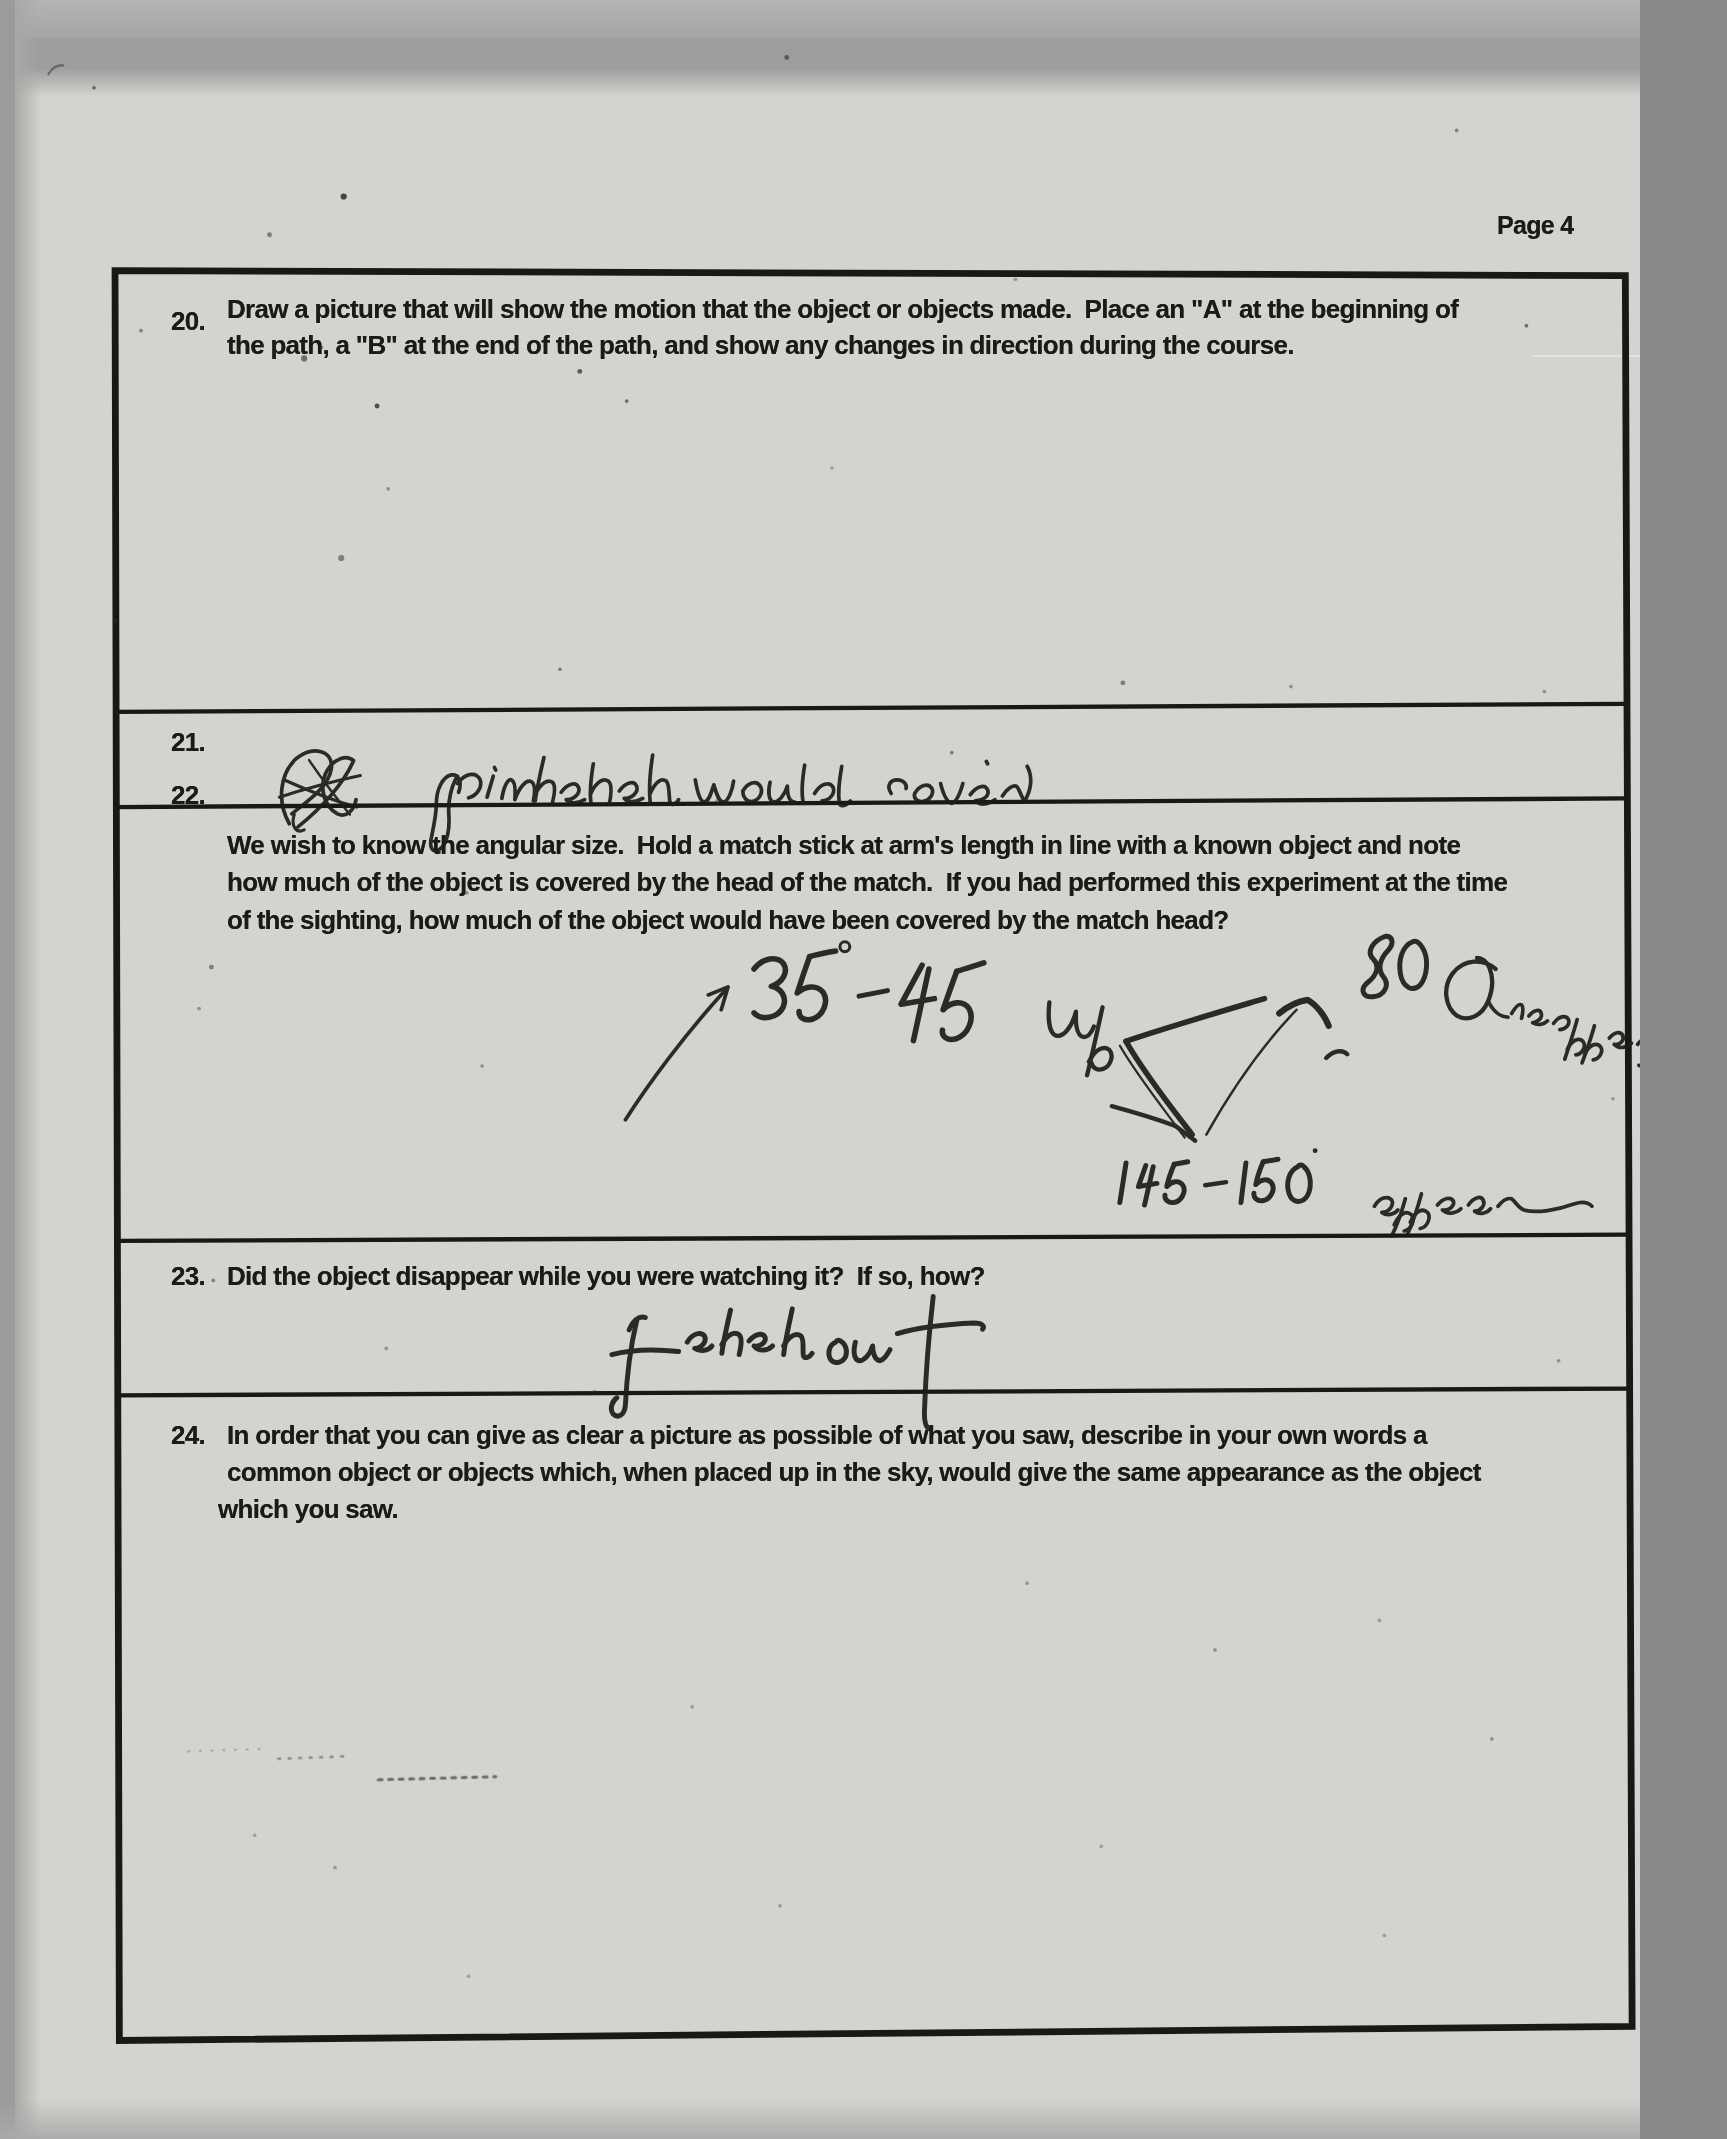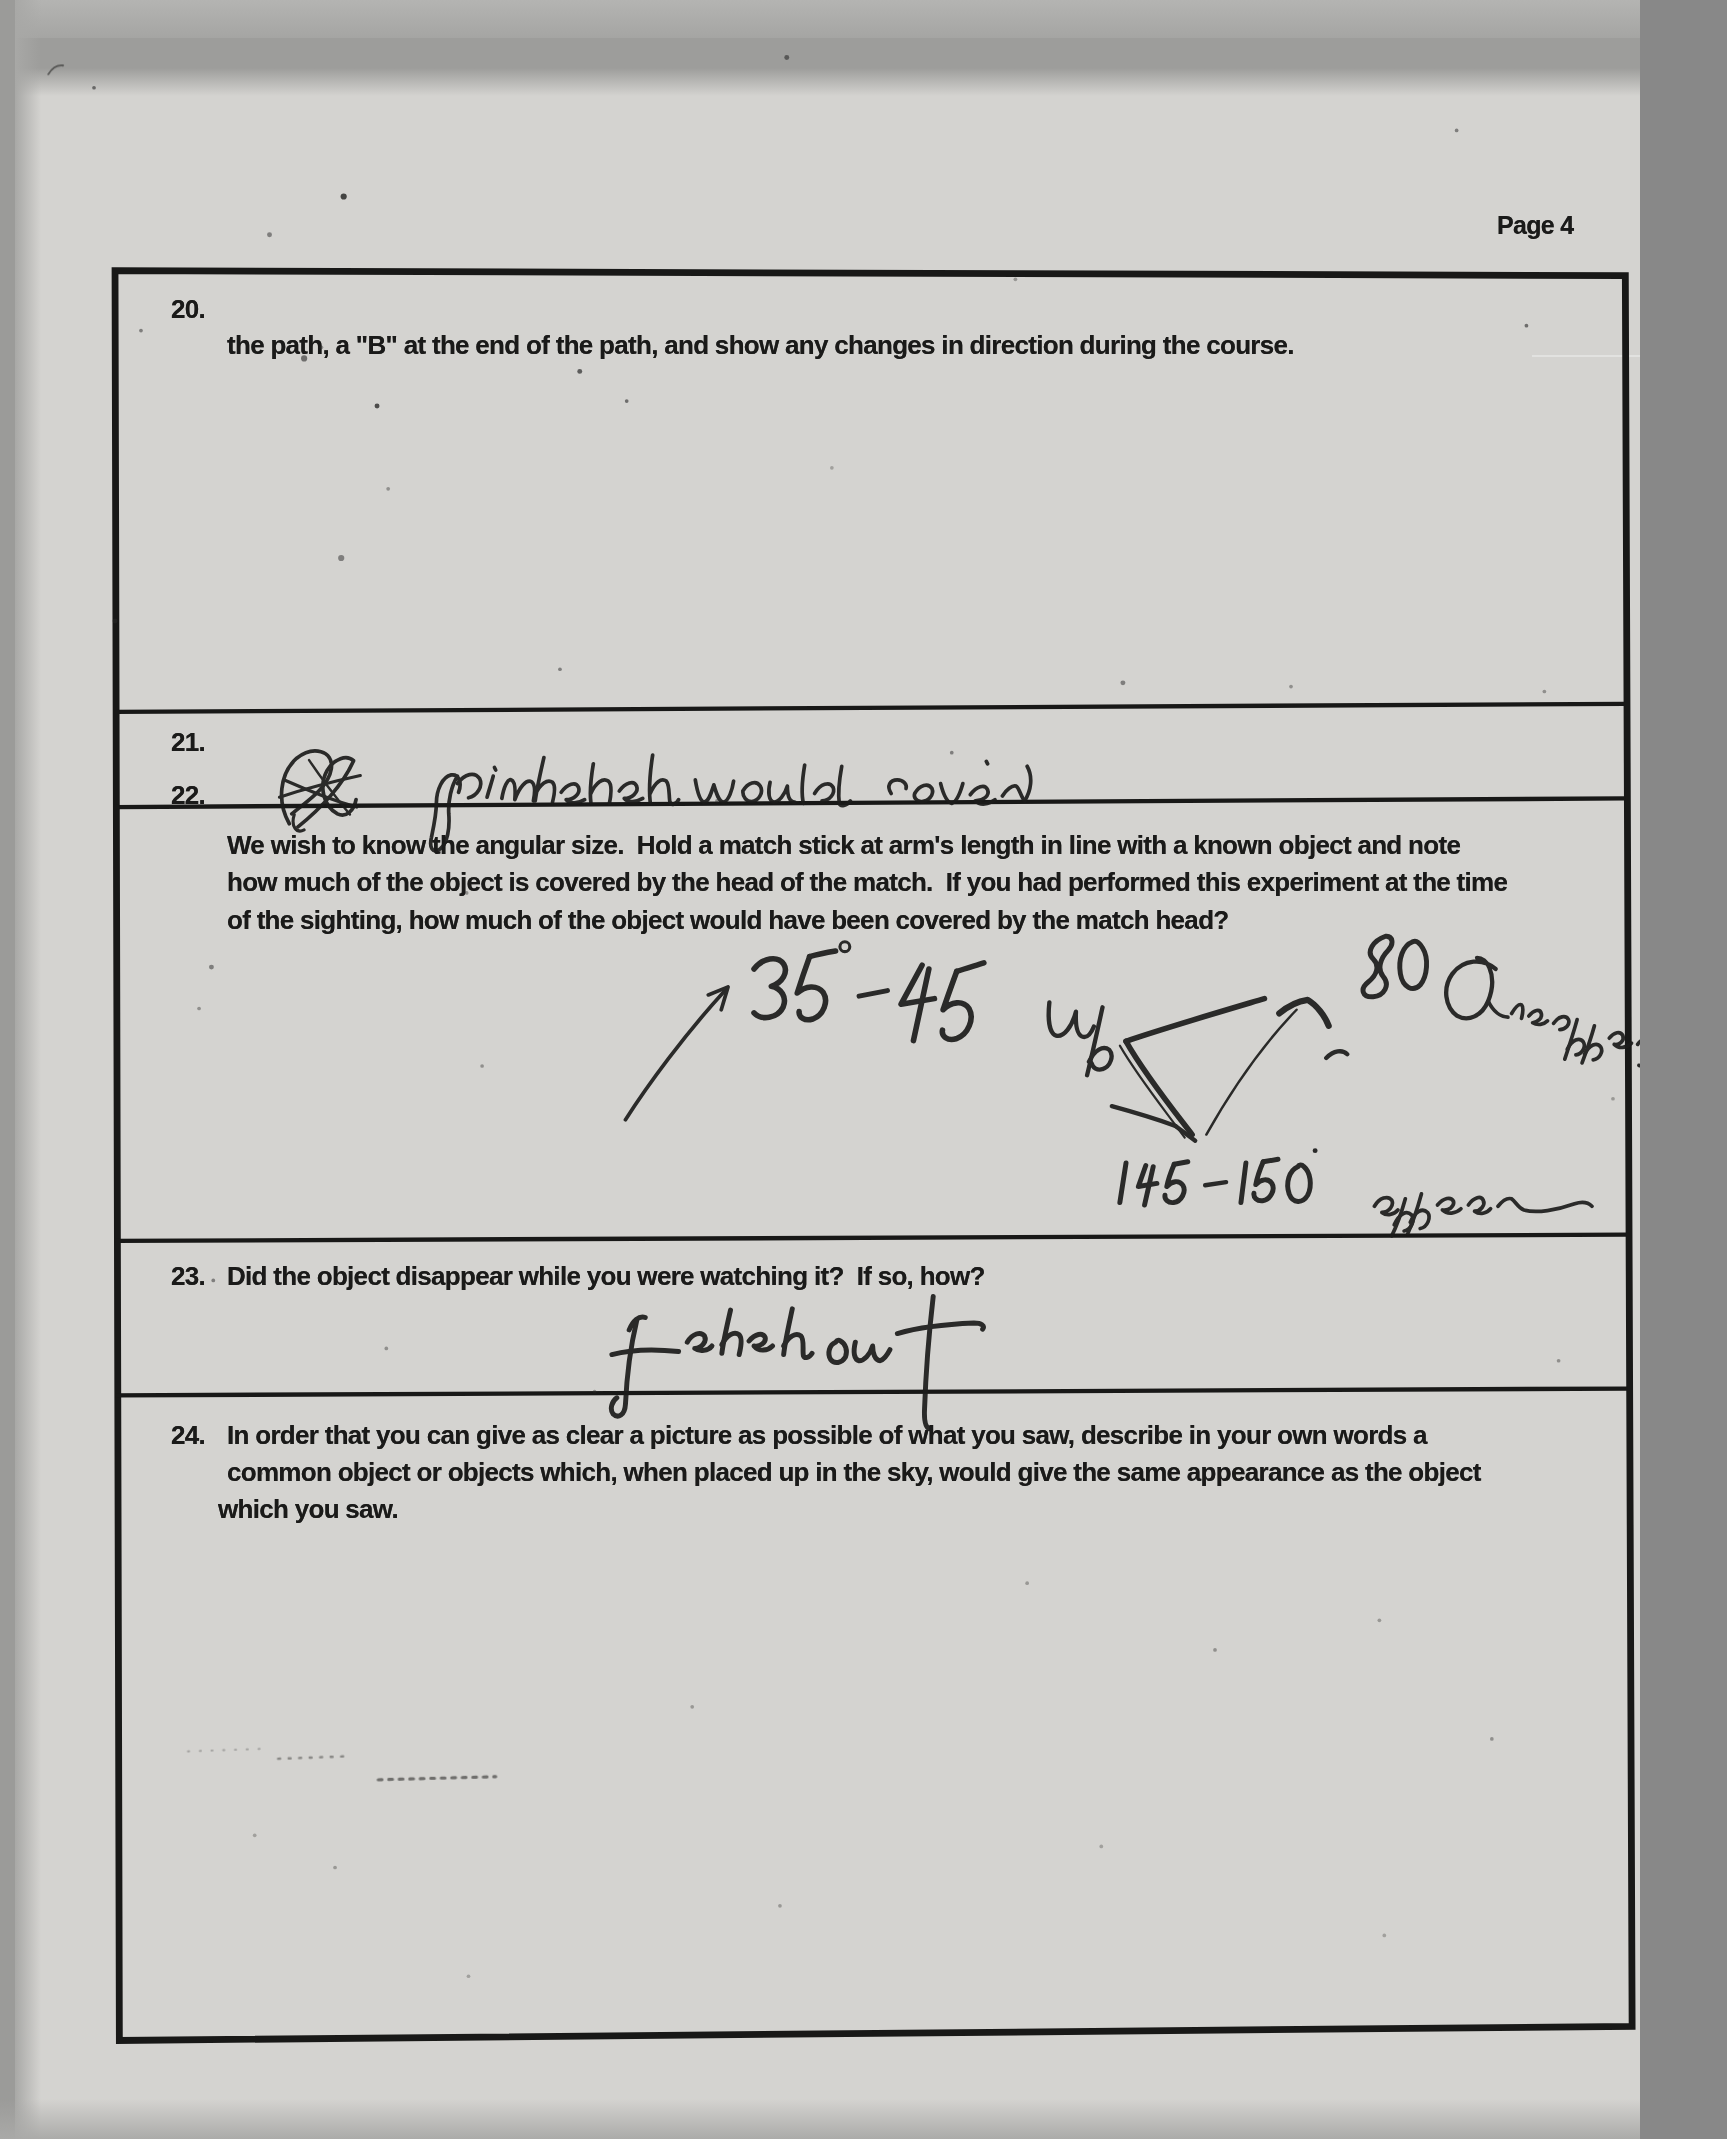--- a/index.html
+++ b/index.html
@@ -48,21 +48,22 @@
   <div class="edge left1"></div>
   <div class="edge left2"></div>
   <div class="edge rightshadow"></div>
   <div class="edge rightblack"></div>
   <div class="edge bottom"></div>
   <div class="edge scanline"></div>
   <div class="edge crease"></div>
 
   <div class="t pg" style="left:1497px;top:213px;">Page 4</div>
 
-  <div class="t" style="left:171px;top:296px;">20.</div>
+  <div class="t" style="left:171px;top:308px;">20.</div>
+  <div class="t" style="left:227px;top:296px;">Draw a picture that will show the motion that the object or objects made.  Place an "A" at the beginning of</div>
   <div class="t" style="left:227px;top:332px;">the path, a "B" at the end of the path, and show any changes in direction during the course.</div>
 
   <div class="t" style="left:171px;top:729px;">21.</div>
 
   <div class="t" style="left:171px;top:782px;">22.</div>
   <div class="t" style="left:227px;top:832px;">We wish to know the angular size.  Hold a match stick at arm's length in line with a known object and note</div>
   <div class="t" style="left:227px;top:907px;">of the sighting, how much of the object would have been covered by the match head?</div>
   <div class="t" style="left:227px;top:869px;">how much of the object is covered by the head of the match.  If you had performed this experiment at the time</div>
 
   <div class="t" style="left:171px;top:1263px;">23.</div>

